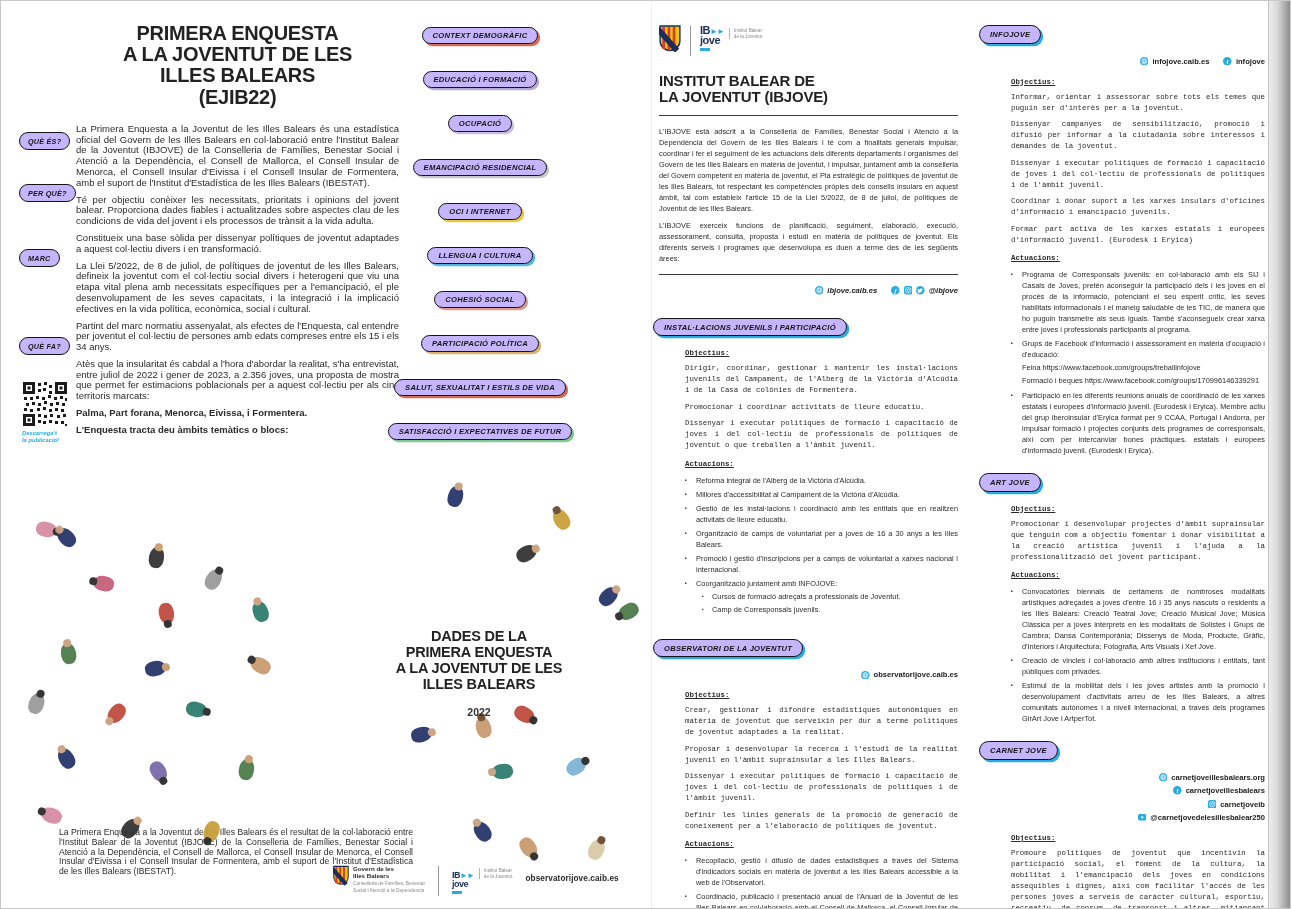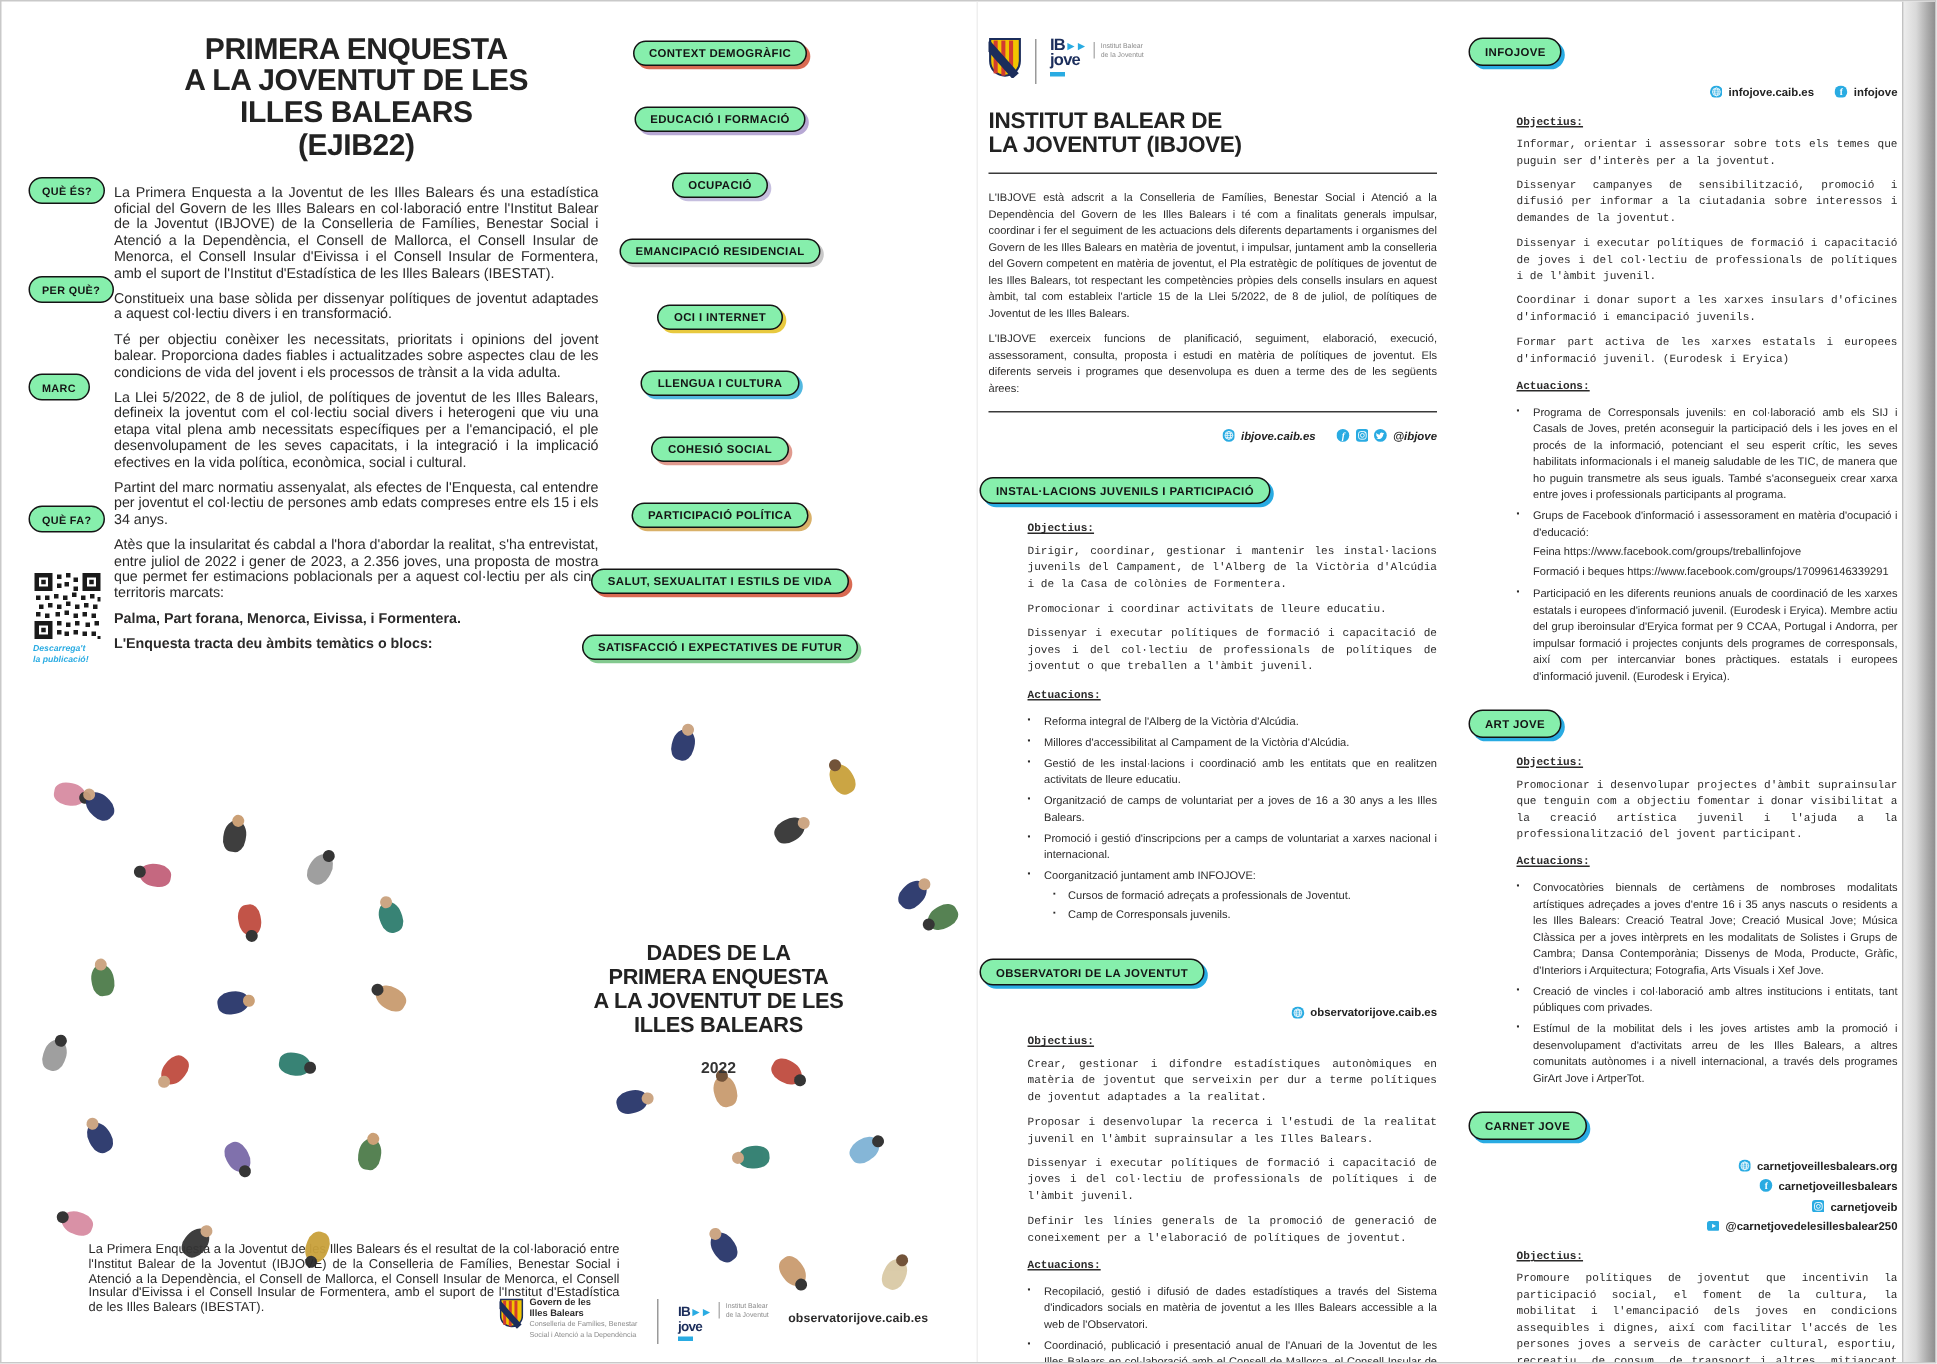--- a/index.html
+++ b/index.html
@@ -5,22 +5,22 @@
   * { margin:0; padding:0; box-sizing:border-box; }
   html,body { width:1291px; height:909px; }
   body { font-family:"Liberation Sans", sans-serif; color:#2b2a2a; background:#fff; position:relative; }
   .sheet { position:absolute; inset:0; background:#fff; border:1px solid #c9c9c9; overflow:hidden; }
   .edge-strip { position:absolute; top:0; right:0; width:22px; height:100%;
     background:linear-gradient(to right,#ededed 0,#d9d9d9 40%,#a9a9a9 78%,#8f8f8f 100%); border-left:1px solid #c2c2c2; }
   .fold-line { position:absolute; top:0; left:650px; width:1px; height:100%; background:#efefef; }
   .pre { white-space:pre-line; }
 
   
-  .pill { display:inline-block; border:1.3px solid #141414; border-radius:999px; background:#86efac;
-    font-weight:bold; font-size:7.6px; letter-spacing:.25px; padding:3px 10px 2.5px;
+  .pill { display:inline-block; border:1.3px solid #141414; border-radius:999px; background:#c4b5fd;
+    font-style:italic; font-weight:bold; font-size:7.6px; letter-spacing:.25px; padding:3px 10px 2.5px;
     white-space:nowrap; color:#141414; }
   .pill.sh { box-shadow:2.2px 2.2px 0 var(--sh,#29abe2); }
 
   
   .col-left { position:absolute; left:18px; top:22px; width:380px; }
   .col-left .title { margin-left:57px; width:323px; text-align:center; font-weight:bold;
     font-size:20px; line-height:1.06; letter-spacing:-.3px; color:#222; }
   .col-left .body { margin-left:57px; width:323px; margin-top:16px; font-size:9.5px; line-height:10.8px; text-align:justify; }
   .col-left .body p { margin-bottom:6px; }
   .col-left .body p.bold { font-weight:bold; text-align:left; }
@@ -137,30 +137,30 @@
 <div class="sheet">
 
   <div class="col-left">
     <div class="title pre">PRIMERA ENQUESTA
 A LA JOVENTUT DE LES
 ILLES BALEARS
 (EJIB22)</div>
 
     <div class="body">
       <p>La Primera Enquesta a la Joventut de les Illes Balears és una estadística oficial del Govern de les Illes Balears en col·laboració entre l'Institut Balear de la Joventut (IBJOVE) de la Conselleria de Famílies, Benestar Social i Atenció a la Dependència, el Consell de Mallorca, el Consell Insular de Menorca, el Consell Insular d'Eivissa i el Consell Insular de Formentera, amb el suport de l'Institut d'Estadística de les Illes Balears (IBESTAT).</p>
+      <p>Té per objectiu conèixer les necessitats, prioritats i opinions del jovent balear. Proporciona dades fiables i actualitzades sobre aspectes clau de les condicions de vida del jovent i els processos de trànsit a la vida adulta.</p>
       <p>Constitueix una base sòlida per dissenyar polítiques de joventut adaptades a aquest col·lectiu divers i en transformació.</p>
-      <p>Té per objectiu conèixer les necessitats, prioritats i opinions del jovent balear. Proporciona dades fiables i actualitzades sobre aspectes clau de les condicions de vida del jovent i els processos de trànsit a la vida adulta.</p>
       <p>La Llei 5/2022, de 8 de juliol, de polítiques de joventut de les Illes Balears, defineix la joventut com el col·lectiu social divers i heterogeni que viu una etapa vital plena amb necessitats específiques per a l'emancipació, el ple desenvolupament de les seves capacitats, i la integració i la implicació efectives en la vida política, econòmica, social i cultural.</p>
       <p>Partint del marc normatiu assenyalat, als efectes de l'Enquesta, cal entendre per joventut el col·lectiu de persones amb edats compreses entre els 15 i els 34 anys.</p>
       <p>Atès que la insularitat és cabdal a l'hora d'abordar la realitat, s'ha entrevistat, entre juliol de 2022 i gener de 2023, a 2.356 joves, una proposta de mostra que permet fer estimacions poblacionals per a aquest col·lectiu per als cinc territoris marcats:</p>
       <p class="bold">Palma, Part forana, Menorca, Eivissa, i Formentera.</p>
       <p class="bold">L'Enquesta tracta deu àmbits temàtics o blocs:</p>
     </div>
 
-    <span class="pill side-pill" style="top:95px">QUÈ ÉS?</span>
+    <span class="pill side-pill" style="top:109px">QUÈ ÉS?</span>
     <span class="pill side-pill" style="top:161px">PER QUÈ?</span>
     <span class="pill side-pill" style="top:226px">MARC</span>
     <span class="pill side-pill" style="top:314px">QUÈ FA?</span>
 
     <div class="qr-wrap">
       <svg viewBox="0 0 46 46">
         <rect width="46" height="46" fill="#fff"></rect>
         <g fill="#1a1a1a">
           <rect x="1" y="1" width="12" height="12"></rect>
             <rect x="33" y="1" width="12" height="12"></rect>

